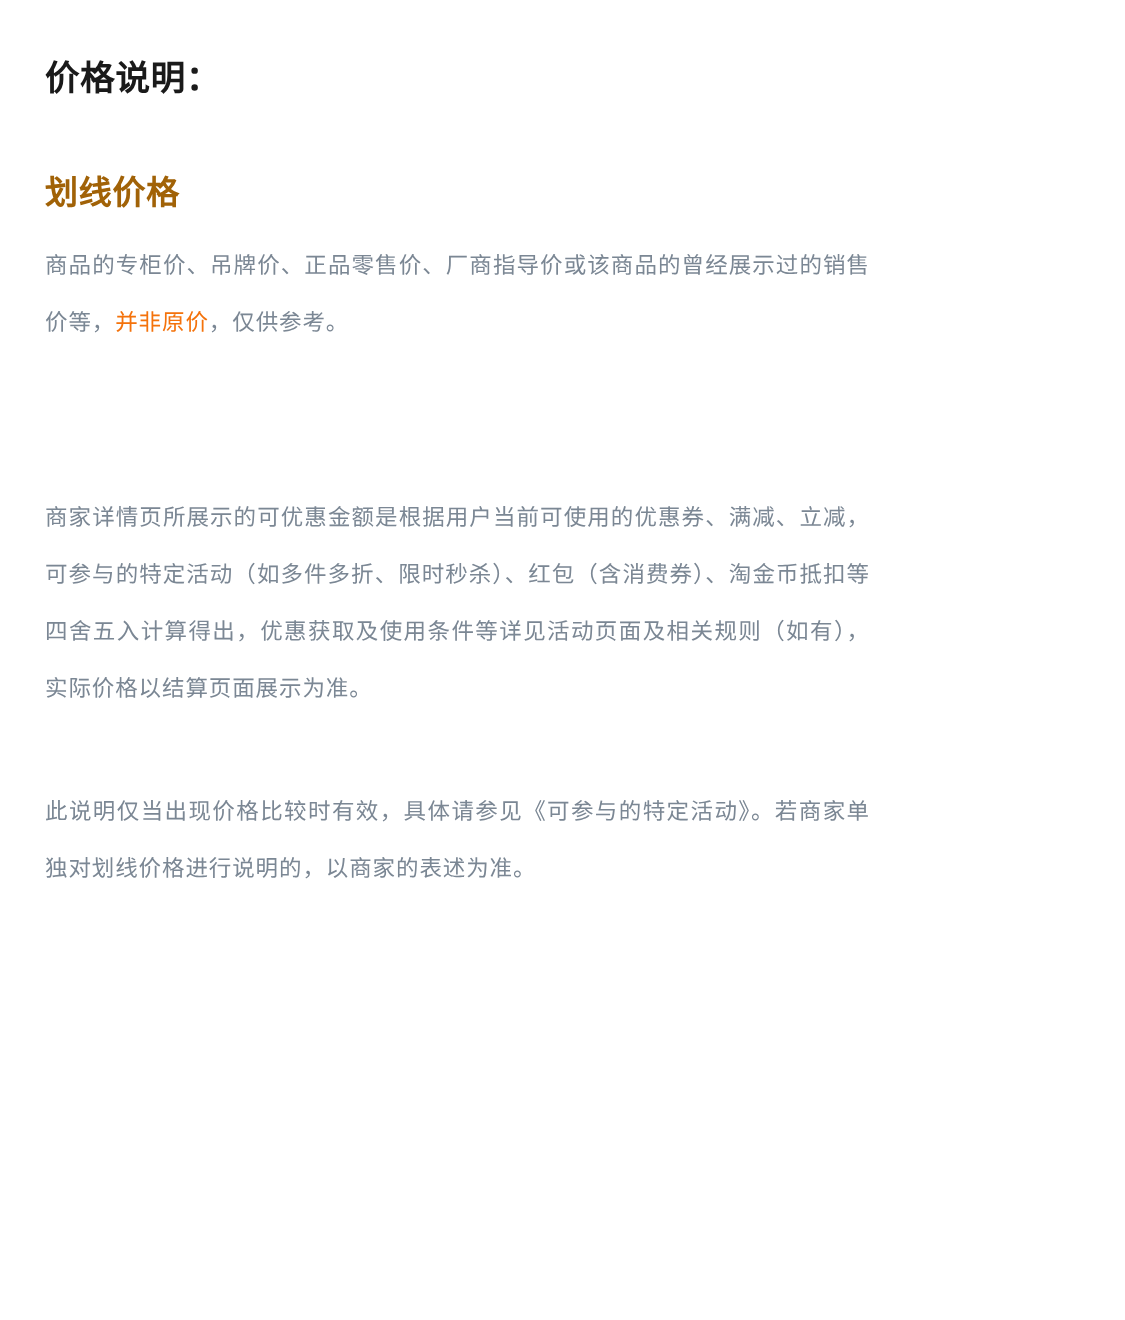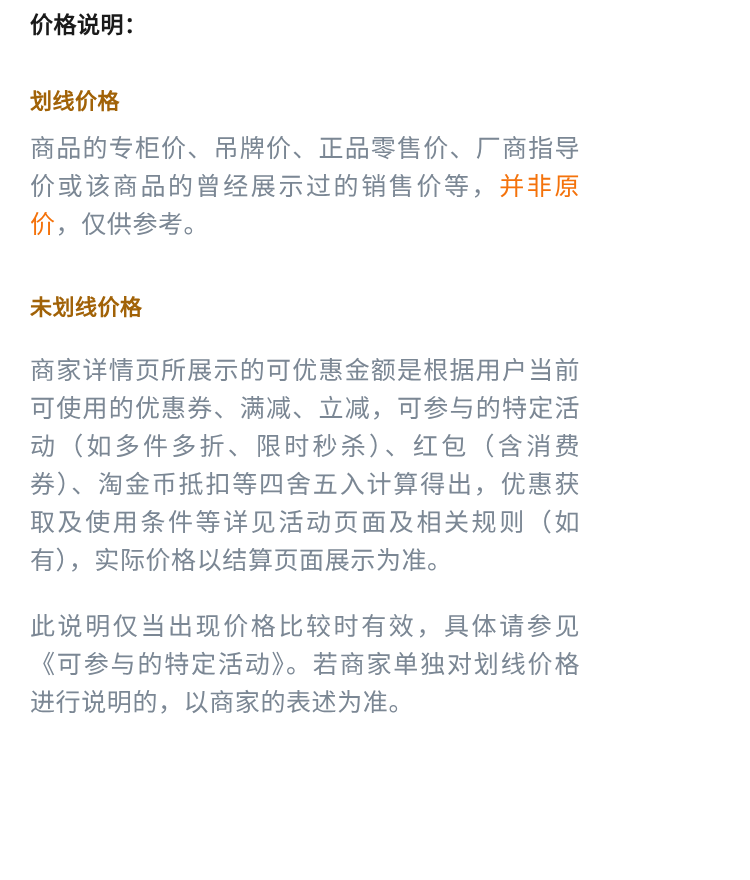--- a/index.html
+++ b/index.html
@@ -10,21 +10,21 @@
     width: 750px;
     height: 880px;
     background: #ffffff;
     font-family: "DejaVu Sans", "Liberation Sans", sans-serif;
     overflow: hidden;
   }
   .page {
     box-sizing: border-box;
     width: 610px;
     height: 880px;
-    padding: 8px 30px 0 30px;
+    padding: 36px 30px 0 30px;
     background: #ffffff;
   }
   .doc-title {
     font-size: 23px;
     line-height: 34px;
     color: #1a1a1a;
     font-weight: 700;
     letter-spacing: 0.5px;
     margin: 0 0 44px 0;
   }
@@ -33,30 +33,30 @@
   }
   .section-heading {
     font-size: 22px;
     line-height: 32px;
     color: #a16207;
     font-weight: 700;
     letter-spacing: 0.5px;
     margin: 0 0 12px 0;
   }
   .para {
-    font-size: 25px;
+    font-size: 15px;
     line-height: 38px;
     color: #7b8794;
     letter-spacing: 0.6px;
     margin: 0;
     text-align: justify;
     text-justify: inter-ideograph;
   }
   .para.spaced {
-    margin-top: 28px;
+    margin-top: 44px;
   }
   .hl {
     color: #f4720b;
   }
   .block-gap-lg {
     height: 18px;
   }
 </style>
 </head>
 <body>
@@ -68,21 +68,20 @@
   <div class="section">
     <h2 class="section-heading">划线价格</h2>
     <p class="para">
       <span>商品的专柜价、吊牌价、正品零售价、厂商指导价或该商品的曾经展示过的销售价等，</span><span class="hl">并非原价</span><span>，仅供参考。</span>
     </p>
   </div>
 
   <div class="block-gap-lg"></div>
 
   <div class="section">
-    <h2 class="section-heading">未划线价格</h2>
 
 
     <p class="para spaced">
       <span>商家详情页所展示的可优惠金额是根据用户当前可使用的优惠券、满减、立减，可参与的特定活动（如多件多折、限时秒杀）、红包（含消费券）、淘金币抵扣等四舍五入计算得出，优惠获取及使用条件等详见活动页面及相关规则（如有），实际价格以结算页面展示为准。</span>
     </p>
 
     <p class="para spaced">
       <span>此说明仅当出现价格比较时有效，具体请参见《可参与的特定活动》。若商家单独对划线价格进行说明的，以商家的表述为准。</span>
     </p>
   </div>

